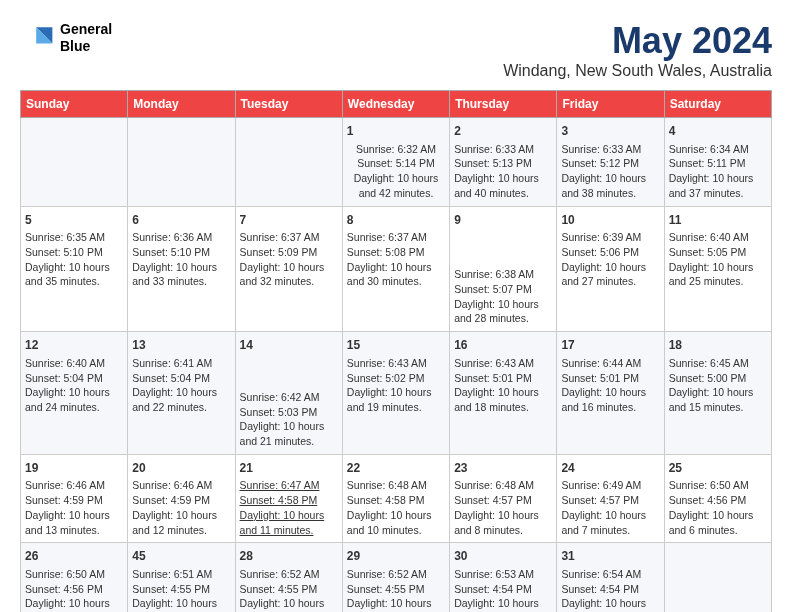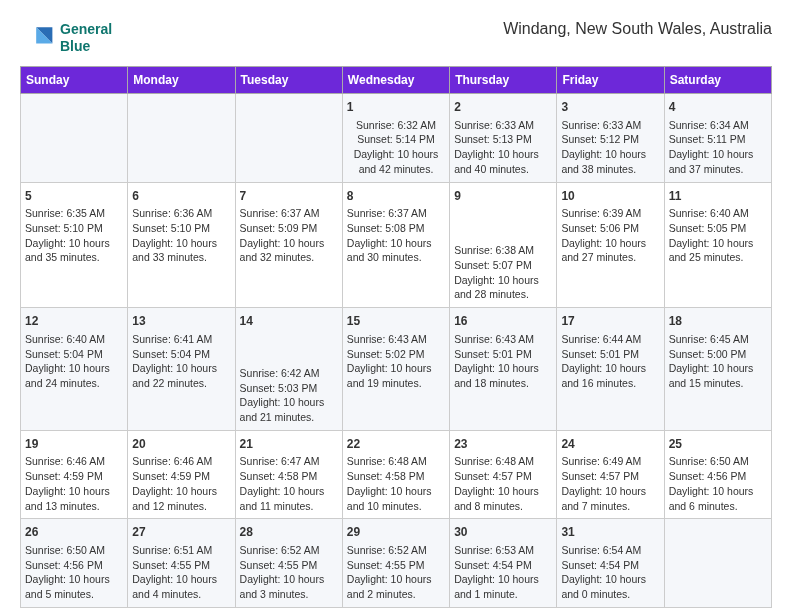--- a/index.html
+++ b/index.html
@@ -19,21 +19,21 @@
     .logo {
       display: flex;
       align-items: center;
       gap: 4px;
     }
     .logo-text {
       display: flex;
       flex-direction: column;
       font-size: 14px;
       font-weight: bold;
-      color: #0f766e;
+      color: #000000;
       line-height: 1.2;
     }
     .logo-icon {
       width: 36px;
       height: 36px;
     }
     .title-block {
       text-align: right;
     }
     .main-title {
@@ -44,21 +44,21 @@
     .subtitle {
       font-size: 16px;
       color: #333;
     }
     table {
       width: 100%;
       border-collapse: collapse;
       font-size: 11px;
     }
     thead tr {
-      background: #6d28d9;
+      background: #ef4444;
       color: #fff;
     }
     thead th {
       padding: 6px 5px;
       text-align: left;
       font-size: 12px;
       font-weight: bold;
       border: 1px solid #aaa;
     }
     tbody tr {
@@ -96,20 +96,21 @@
     <svg class="logo-icon" viewBox="0 0 40 40" xmlns="http://www.w3.org/2000/svg">
       <polygon points="18,8 36,8 36,26" fill="#2a6db5"></polygon>
       <polygon points="18,8 36,26 18,26" fill="#5aaae7"></polygon>
     </svg>
     <div class="logo-text">
       <span>General</span>
       <span>Blue</span>
     </div>
   </div>
   <div class="title-block">
+    <div class="main-title">May 2024</div>
     <div class="subtitle">Windang, New South Wales, Australia</div>
   </div>
 </div>
 
 <table>
   <thead>
     <tr>
     <th>Sunday</th>
         <th>Monday</th>
         <th>Tuesday</th>
@@ -265,21 +266,21 @@
         </td>
         <td>
           <span class="day-num">20</span>
           <div class="day-info" style="white-space: pre-line;">Sunrise: 6:46 AM
 Sunset: 4:59 PM
 Daylight: 10 hours
 and 12 minutes.</div>
         </td>
         <td>
           <span class="day-num">21</span>
-          <div class="day-info" style="white-space: pre-line;">Sunrise: 6:47 AM
+          <div class="day-info" style="white-space: pre-line; text-decoration: underline;">Sunrise: 6:47 AM
 Sunset: 4:58 PM
 Daylight: 10 hours
 and 11 minutes.</div>
         </td>
         <td>
           <span class="day-num">22</span>
           <div class="day-info" style="white-space: pre-line;">Sunrise: 6:48 AM
 Sunset: 4:58 PM
 Daylight: 10 hours
 and 10 minutes.</div>
@@ -308,21 +309,21 @@
       </tr>
       <tr>
         <td>
           <span class="day-num">26</span>
           <div class="day-info" style="white-space: pre-line;">Sunrise: 6:50 AM
 Sunset: 4:56 PM
 Daylight: 10 hours
 and 5 minutes.</div>
         </td>
         <td>
-          <span class="day-num">27</span>
+          <span class="day-num">45</span>
           <div class="day-info" style="white-space: pre-line;">Sunrise: 6:51 AM
 Sunset: 4:55 PM
 Daylight: 10 hours
 and 4 minutes.</div>
         </td>
         <td>
           <span class="day-num">28</span>
           <div class="day-info" style="white-space: pre-line;">Sunrise: 6:52 AM
 Sunset: 4:55 PM
 Daylight: 10 hours

